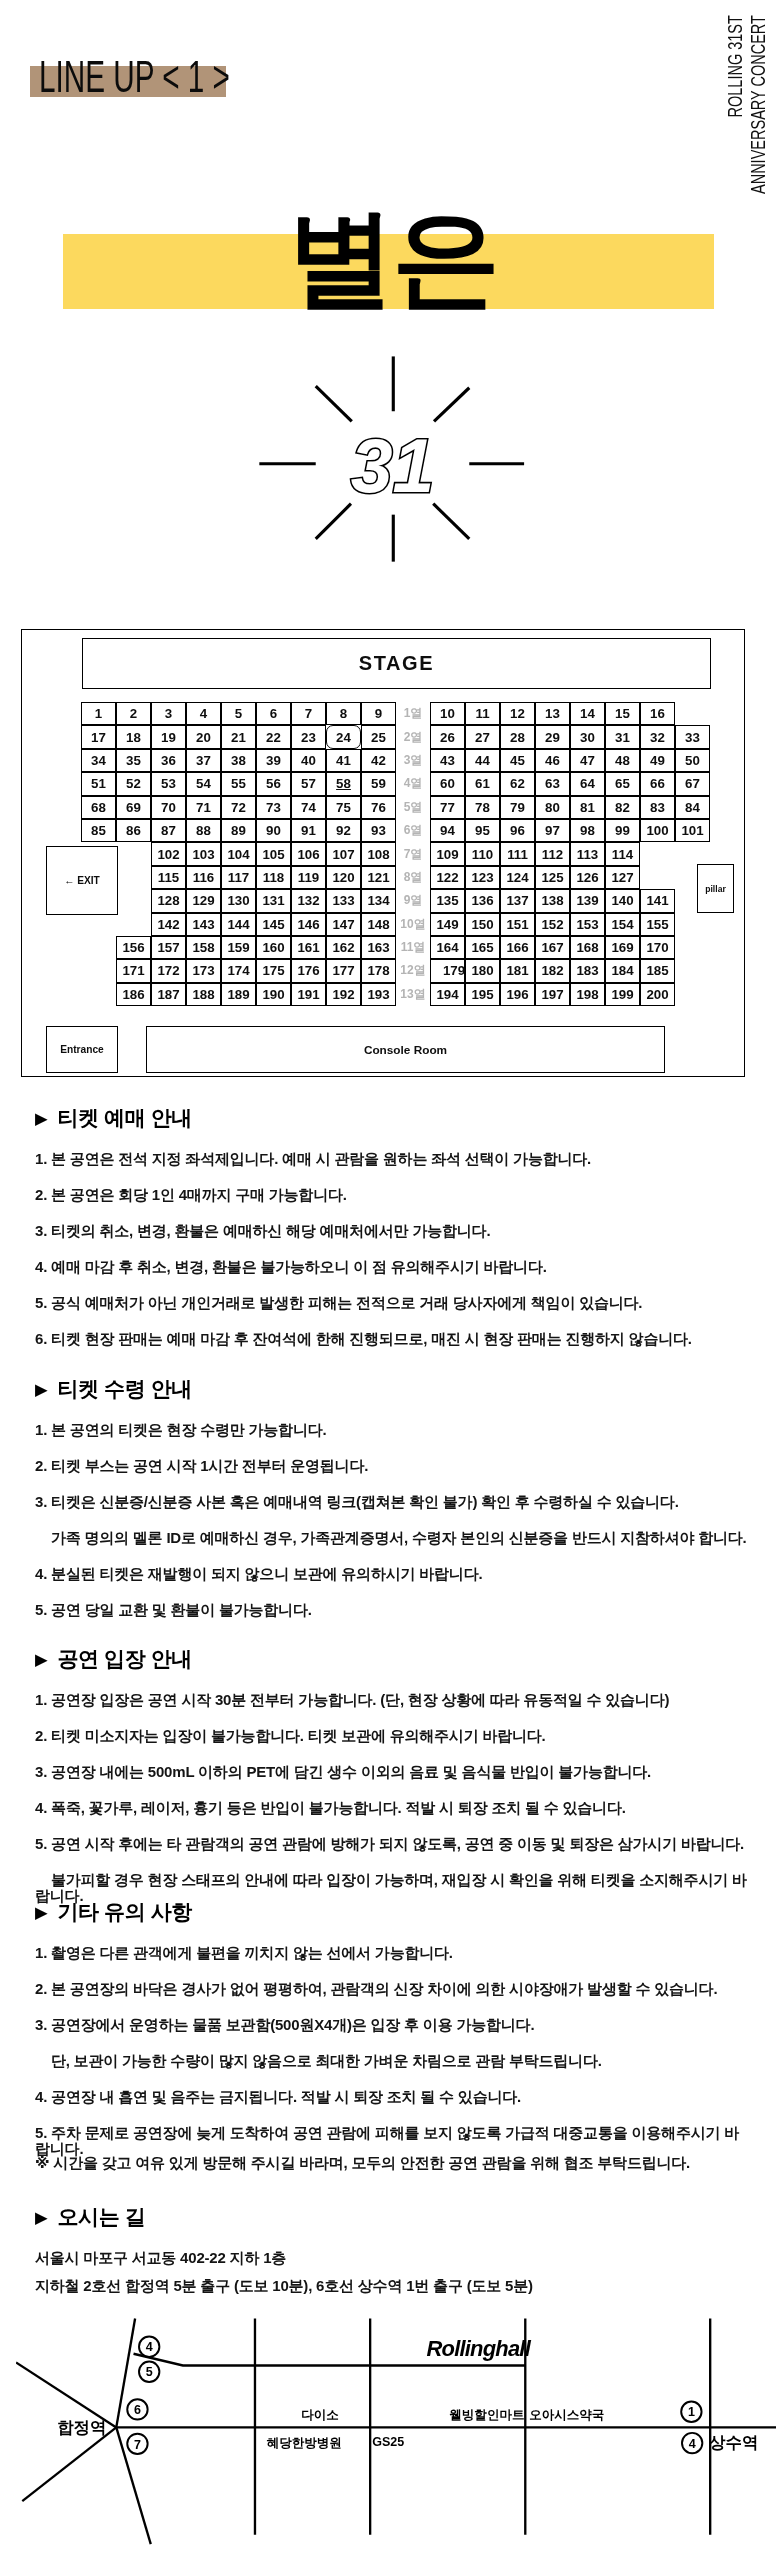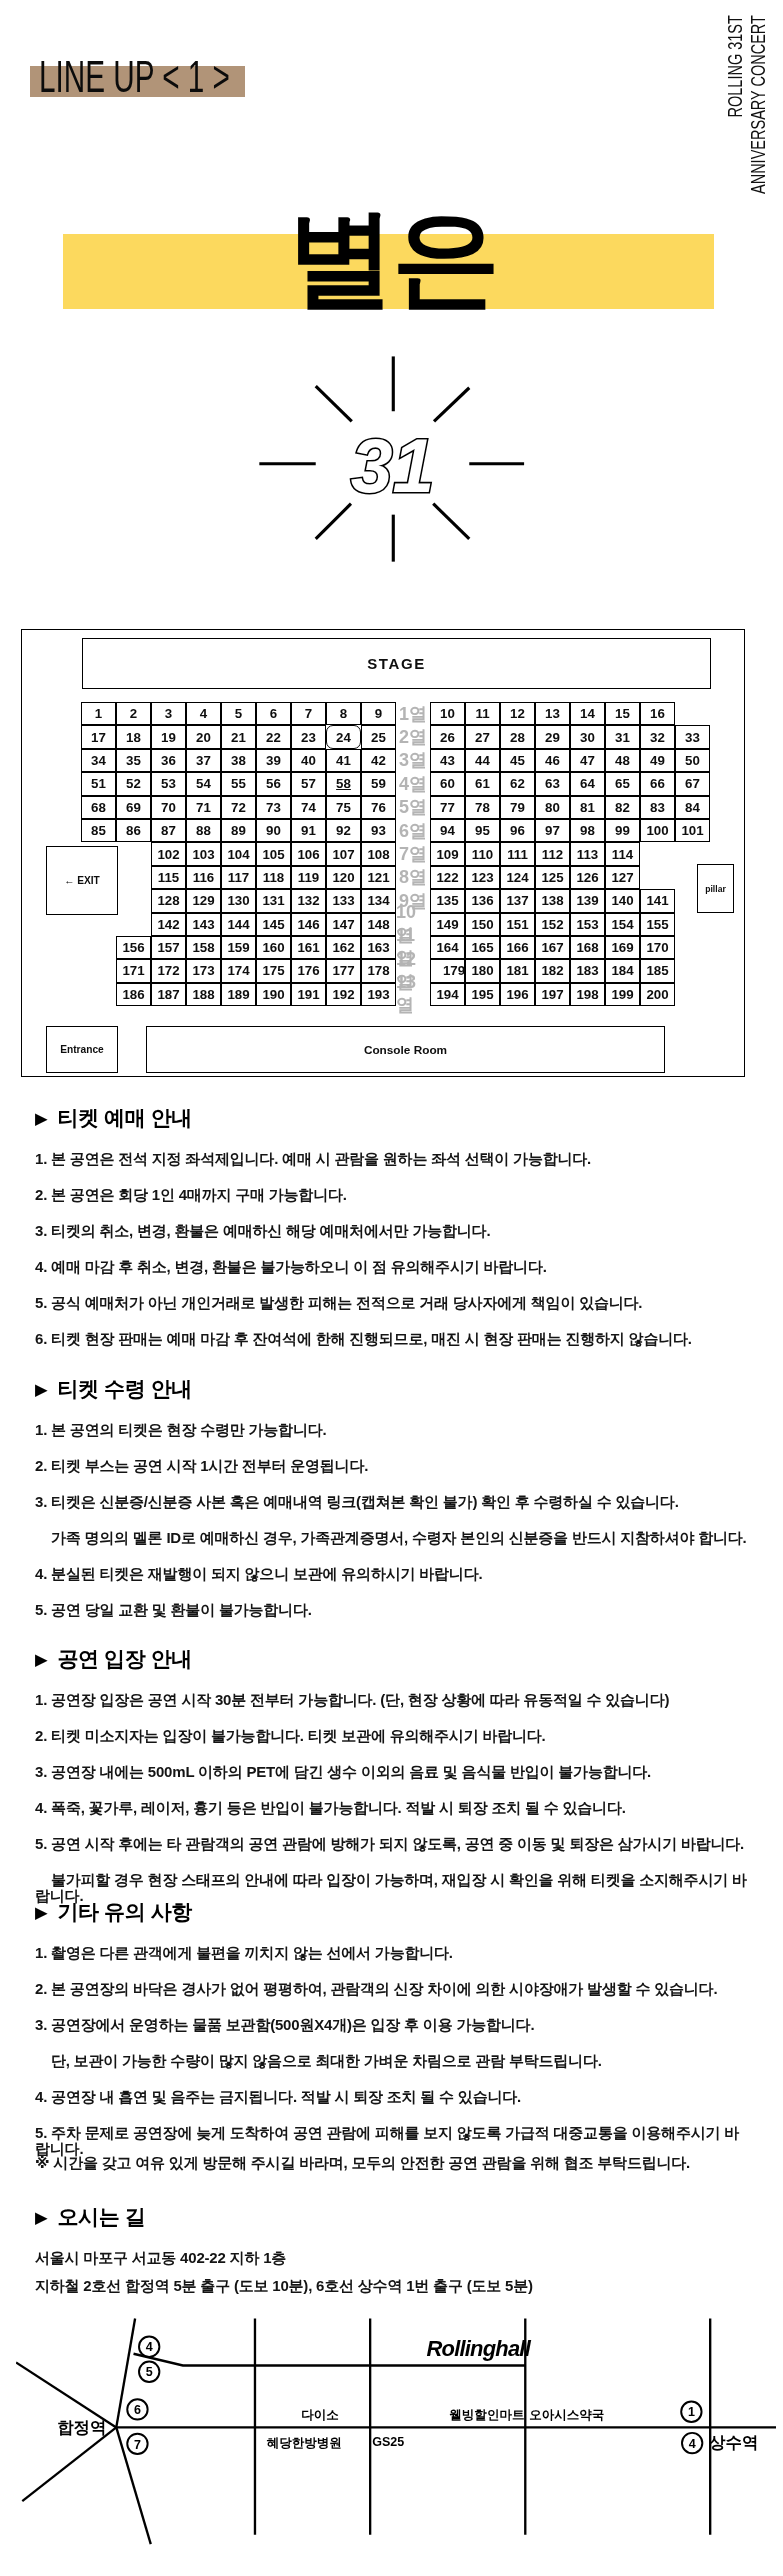--- a/index.html
+++ b/index.html
@@ -1,47 +1,47 @@
 <!DOCTYPE html>
 <html style="font-size:12.5px"><head>
 <meta charset="utf-8">
 <style>
   html,body{margin:0;padding:0;background:#ffffff;}
   .page{position:relative;width:784px;height:2576px;background:#fff;overflow:hidden;
         font-family:"Liberation Sans","DejaVu Sans",sans-serif;color:#0e0e0e;}
 
   
-  .lineup-box{position:absolute;left:30px;top:66px;width:215px;height:31px;background:#b19478;}
+  .lineup-box{position:absolute;left:30px;top:66px;width:196px;height:31px;background:#b19478;}
   .lineup-text{position:absolute;left:9.4px;top:-11.8px;font-size:45px;font-weight:500;line-height:1;
                white-space:nowrap;transform:scaleX(0.66);transform-origin:left top;color:#0b0b0b;}
   .vtitle{position:absolute;left:724px;top:194px;transform:rotate(-90deg) scaleX(0.74);
           transform-origin:top left;text-align:right;font-size:19.6px;font-weight:500;
           line-height:1.18;white-space:nowrap;color:#111;}
 
   
   .banner{position:absolute;left:63px;top:234px;width:651px;height:75px;background:#fcd95e;}
   .banner-title{position:absolute;left:0;top:204px;width:784px;text-align:center;
                 font-size:108px;font-weight:900;line-height:1;letter-spacing:-3.1px;color:#000;}
 
   
   .burst{position:absolute;left:259px;top:329px;}
 
   
   .smap{position:absolute;left:21px;top:629px;width:722px;height:446px;border:1.6px solid #000;background:#fff;}
   .stage{position:absolute;left:60px;top:7.8px;width:627px;height:49px;border:1.6px solid #000;
-         display:flex;align-items:center;justify-content:center;font-size:15px;font-weight:bold;letter-spacing:1.6px;}
+         display:flex;align-items:center;justify-content:center;font-size:20px;font-weight:bold;letter-spacing:1.6px;}
   #seat-left{position:absolute;left:59px;top:72px;display:grid;
              grid-template-columns:repeat(9,35px);grid-template-rows:repeat(13,23.4px);}
   #seat-labels{position:absolute;left:374px;top:72px;width:34px;display:grid;
                grid-template-rows:repeat(13,23.4px);}
   #seat-right{position:absolute;left:408px;top:72px;display:grid;
               grid-template-columns:repeat(8,35px);grid-template-rows:repeat(13,23.4px);}
   .seat{border:0.8px solid #000;background:#fff;display:flex;align-items:center;justify-content:center;
         font-size:13.3px;font-weight:bold;}
-  .row-label{display:flex;align-items:center;justify-content:center;font-size:18px;font-weight:bold;color:#b4b4b4;}
+  .row-label{display:flex;align-items:center;justify-content:center;font-size:12px;font-weight:bold;color:#b4b4b4;}
   .exit-room{position:absolute;left:24px;top:216px;width:70px;height:67px;border:1.6px solid #000;
              display:flex;align-items:center;justify-content:center;font-size:10.2px;font-weight:bold;}
   .pillar{position:absolute;left:675px;top:234px;width:35px;height:47px;border:1.6px solid #000;
           display:flex;align-items:center;justify-content:center;font-size:8.6px;font-weight:bold;}
   .entrance{position:absolute;left:24px;top:396px;width:70px;height:45px;border:1.6px solid #000;
             display:flex;align-items:center;justify-content:center;font-size:10.2px;font-weight:bold;}
   .console{position:absolute;left:124px;top:396px;width:517px;height:45px;border:1.6px solid #000;
            display:flex;align-items:center;justify-content:center;font-size:11.8px;font-weight:bold;}
 
   

